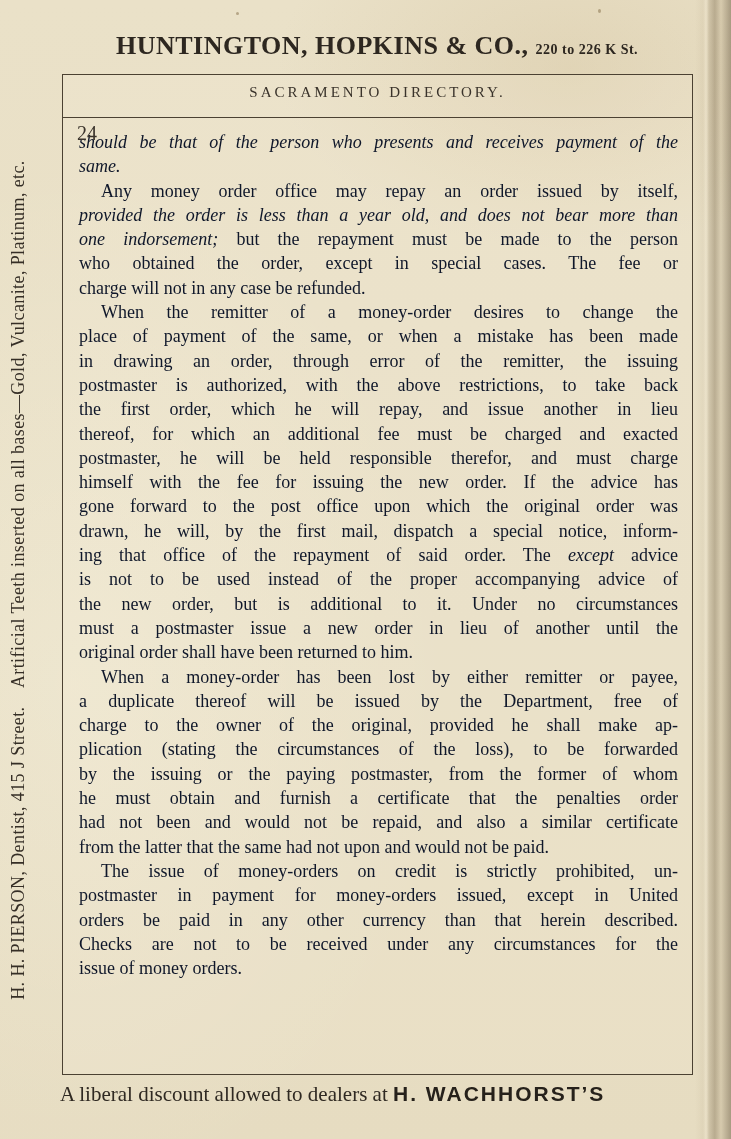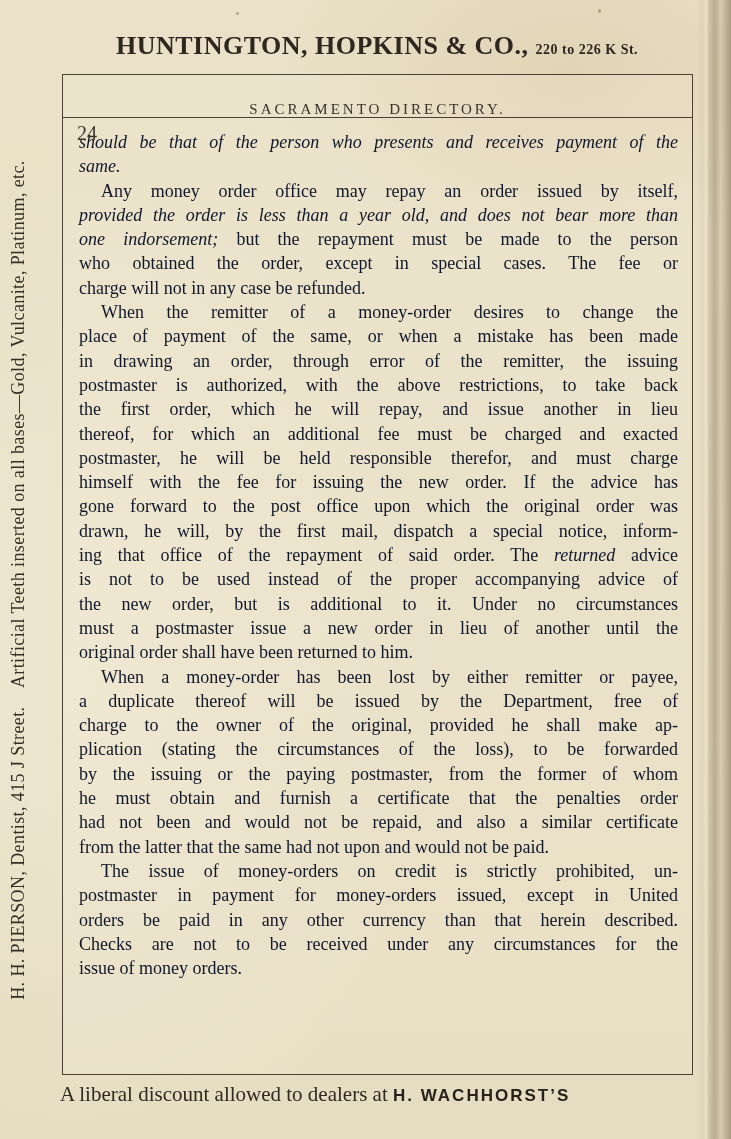--- a/index.html
+++ b/index.html
@@ -51,21 +51,21 @@
   }
   .page-box-header{
     position:relative;height:42px;
     border-bottom:1.6px solid #4b4132;
   }
   .page-number{
     position:absolute;left:14px;top:8px;
     font-size:20px;color:#3a332b;margin-top:39px;
   }
   .directory-title{
-    position:absolute;left:0;right:0;top:26px;
+    position:absolute;left:0;right:0;top:9px;
     text-align:center;
     font-size:15px;letter-spacing:3px;color:#3a332b;
   }
 
   
   .page-body{
     padding:12px 14px 0 16px;
     font-size:18px;line-height:24.3px;
     color:#0f172a;
   }
@@ -88,21 +88,21 @@
   }
 
   
   .bottom-banner{
     position:absolute;left:60px;top:1082px;width:644px;
     white-space:nowrap;
     font-size:21px;color:#2f2922;
   }
   .bottom-banner .dealer-name{
     font-family:"Liberation Sans", sans-serif;
-    font-weight:bold;font-size:17px;letter-spacing:2px;
+    font-weight:bold;font-size:21px;letter-spacing:2px;
     color:#26211b;
   }
 </style>
 </head>
 <body>
 
 <div class="page-edge"></div>
 <div class="edge-highlight"></div>
 <div class="speck" style="left:236px;top:12px;width:3px;height:3px;"></div>
 <div class="speck" style="left:598px;top:9px;width:3px;height:4px;"></div>
@@ -133,21 +133,21 @@
         <div class="line"><span>When the remitter of a money-order desires to change the</span></div>
         <div class="line"><span>place of payment of the same, or when a mistake has been made</span></div>
         <div class="line"><span>in drawing an order, through error of the remitter, the issuing</span></div>
         <div class="line"><span>postmaster is authorized, with the above restrictions, to take back</span></div>
         <div class="line"><span>the first order, which he will repay, and issue another in lieu</span></div>
         <div class="line"><span>thereof, for which an additional fee must be charged and exacted</span></div>
         <div class="line"><span>postmaster, he will be held responsible therefor, and must charge</span></div>
         <div class="line"><span>himself with the fee for issuing the new order. If the advice has</span></div>
         <div class="line"><span>gone forward to the post office upon which the original order was</span></div>
         <div class="line"><span>drawn, he will, by the first mail, dispatch a special notice, inform-</span></div>
-        <div class="line"><span>ing that office of the repayment of said order. The </span><em>returned</em><span> advice</span></div>
+        <div class="line"><span>ing that office of the repayment of said order. The </span><em>except</em><span> advice</span></div>
         <div class="line"><span>is not to be used instead of the proper accompanying advice of</span></div>
         <div class="line"><span>the new order, but is additional to it. Under no circumstances</span></div>
         <div class="line"><span>must a postmaster issue a new order in lieu of another until the</span></div>
         <div class="line last"><span>original order shall have been returned to him.</span></div>
       </div>
       <div class="para indent">
         <div class="line"><span>When a money-order has been lost by either remitter or payee,</span></div>
         <div class="line"><span>a duplicate thereof will be issued by the Department, free of</span></div>
         <div class="line"><span>charge to the owner of the original, provided he shall make ap-</span></div>
         <div class="line"><span>plication (stating the circumstances of the loss), to be forwarded</span></div>

